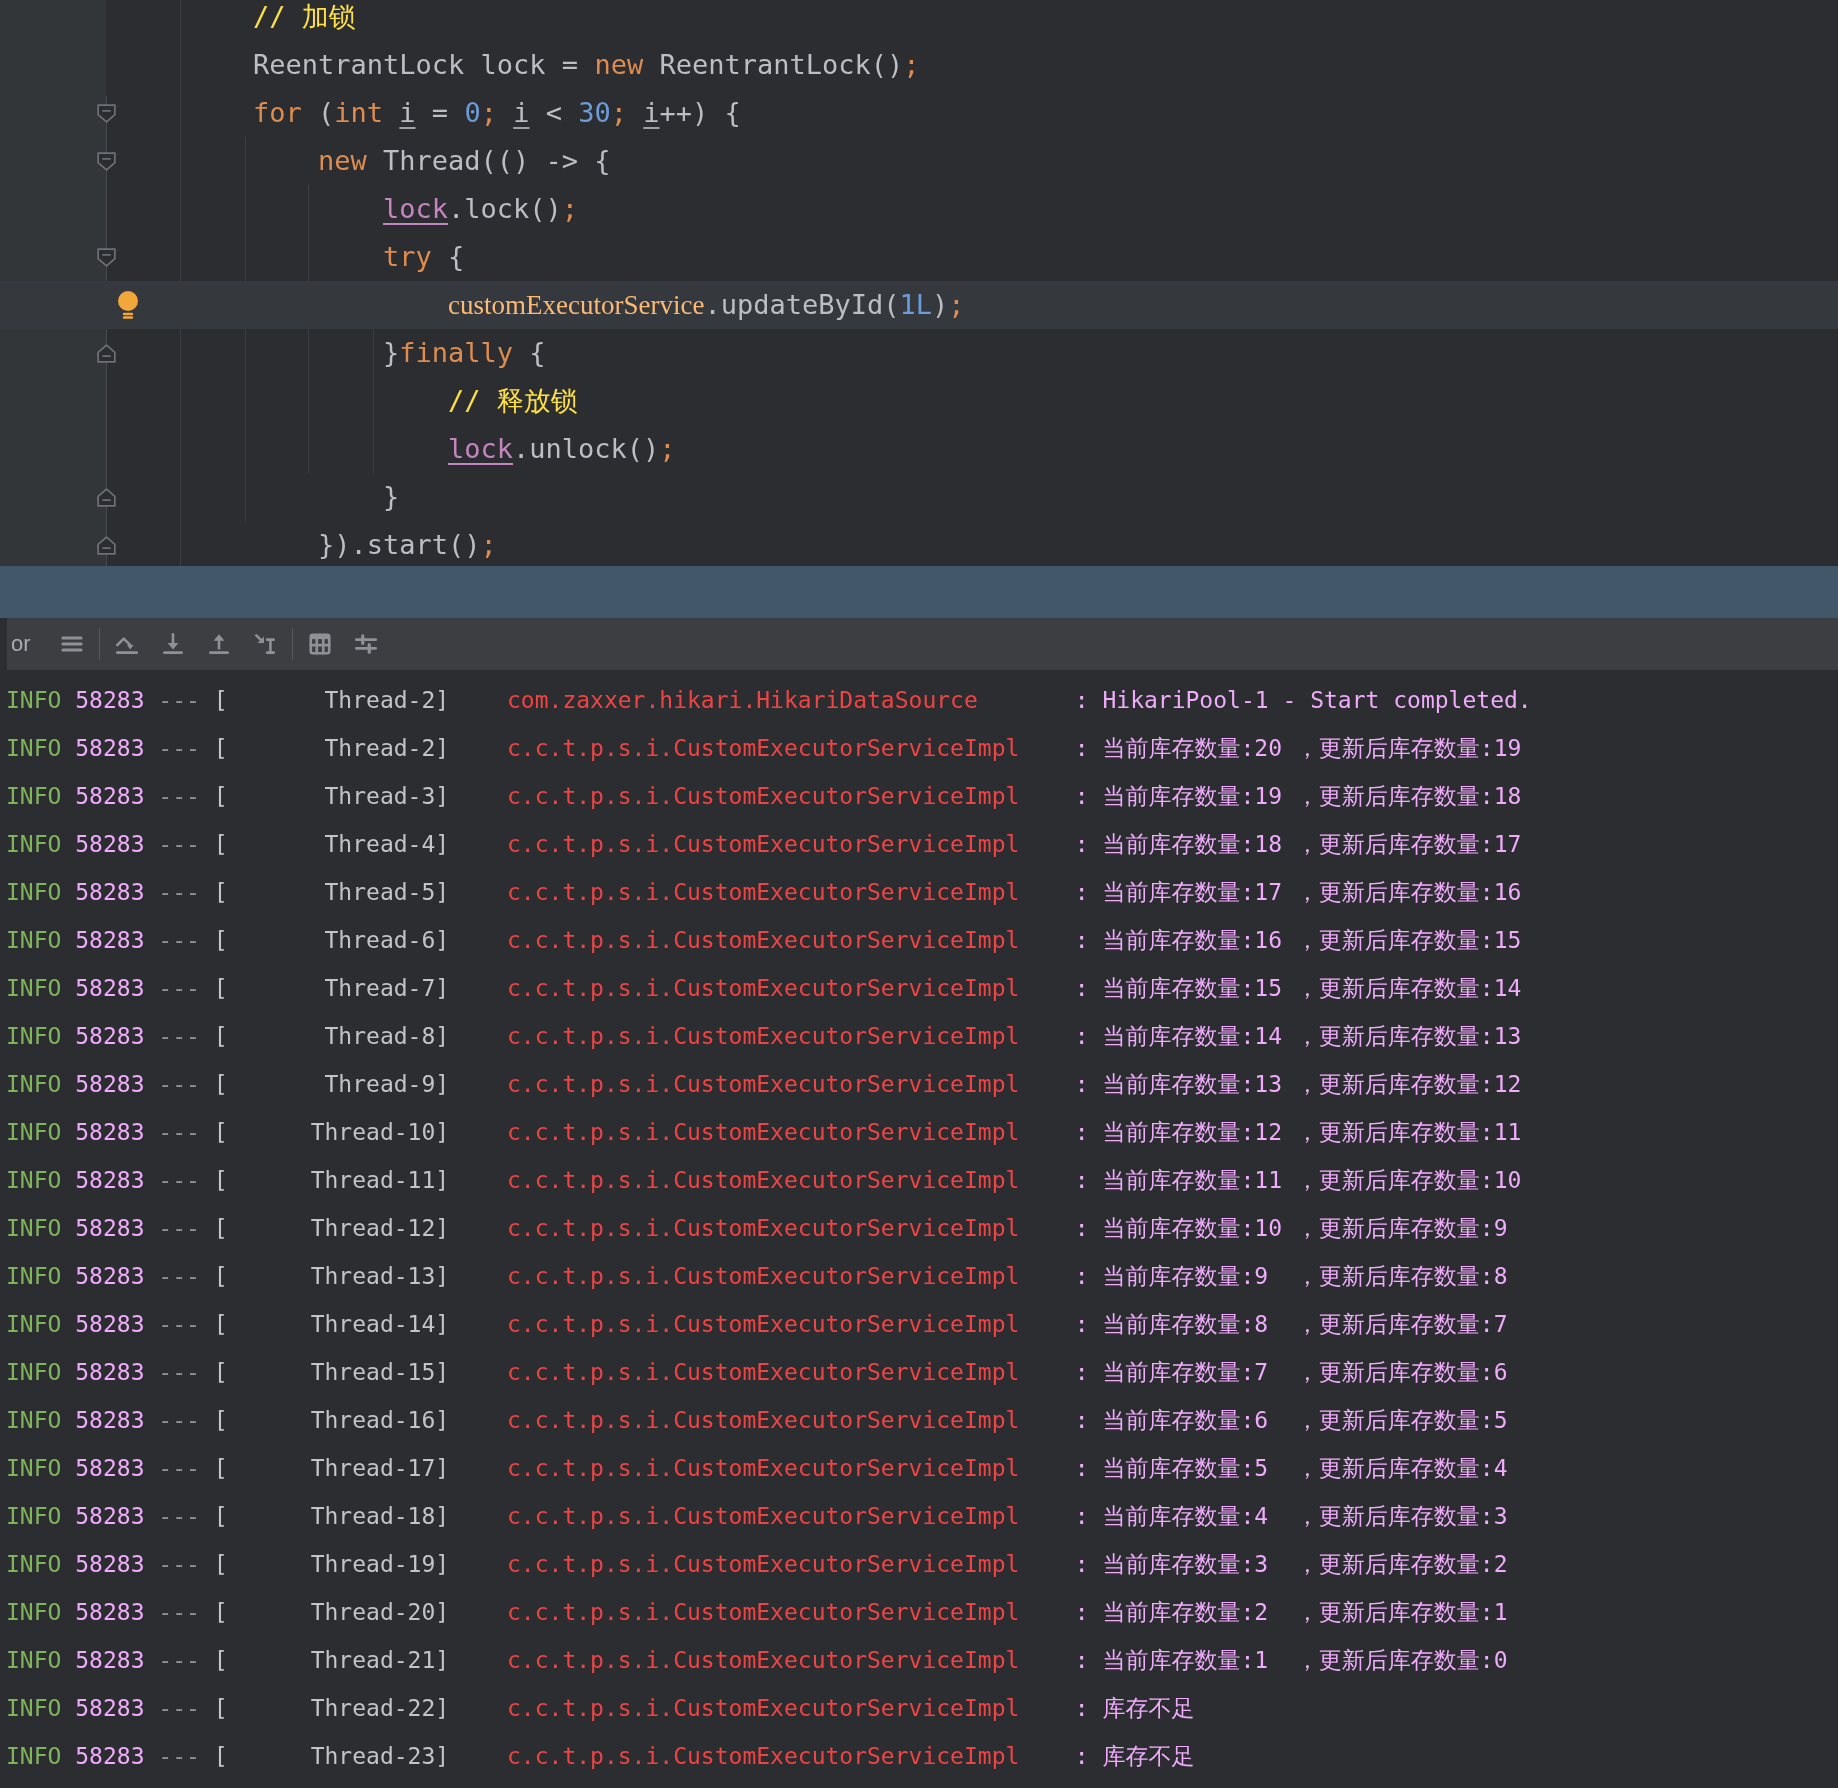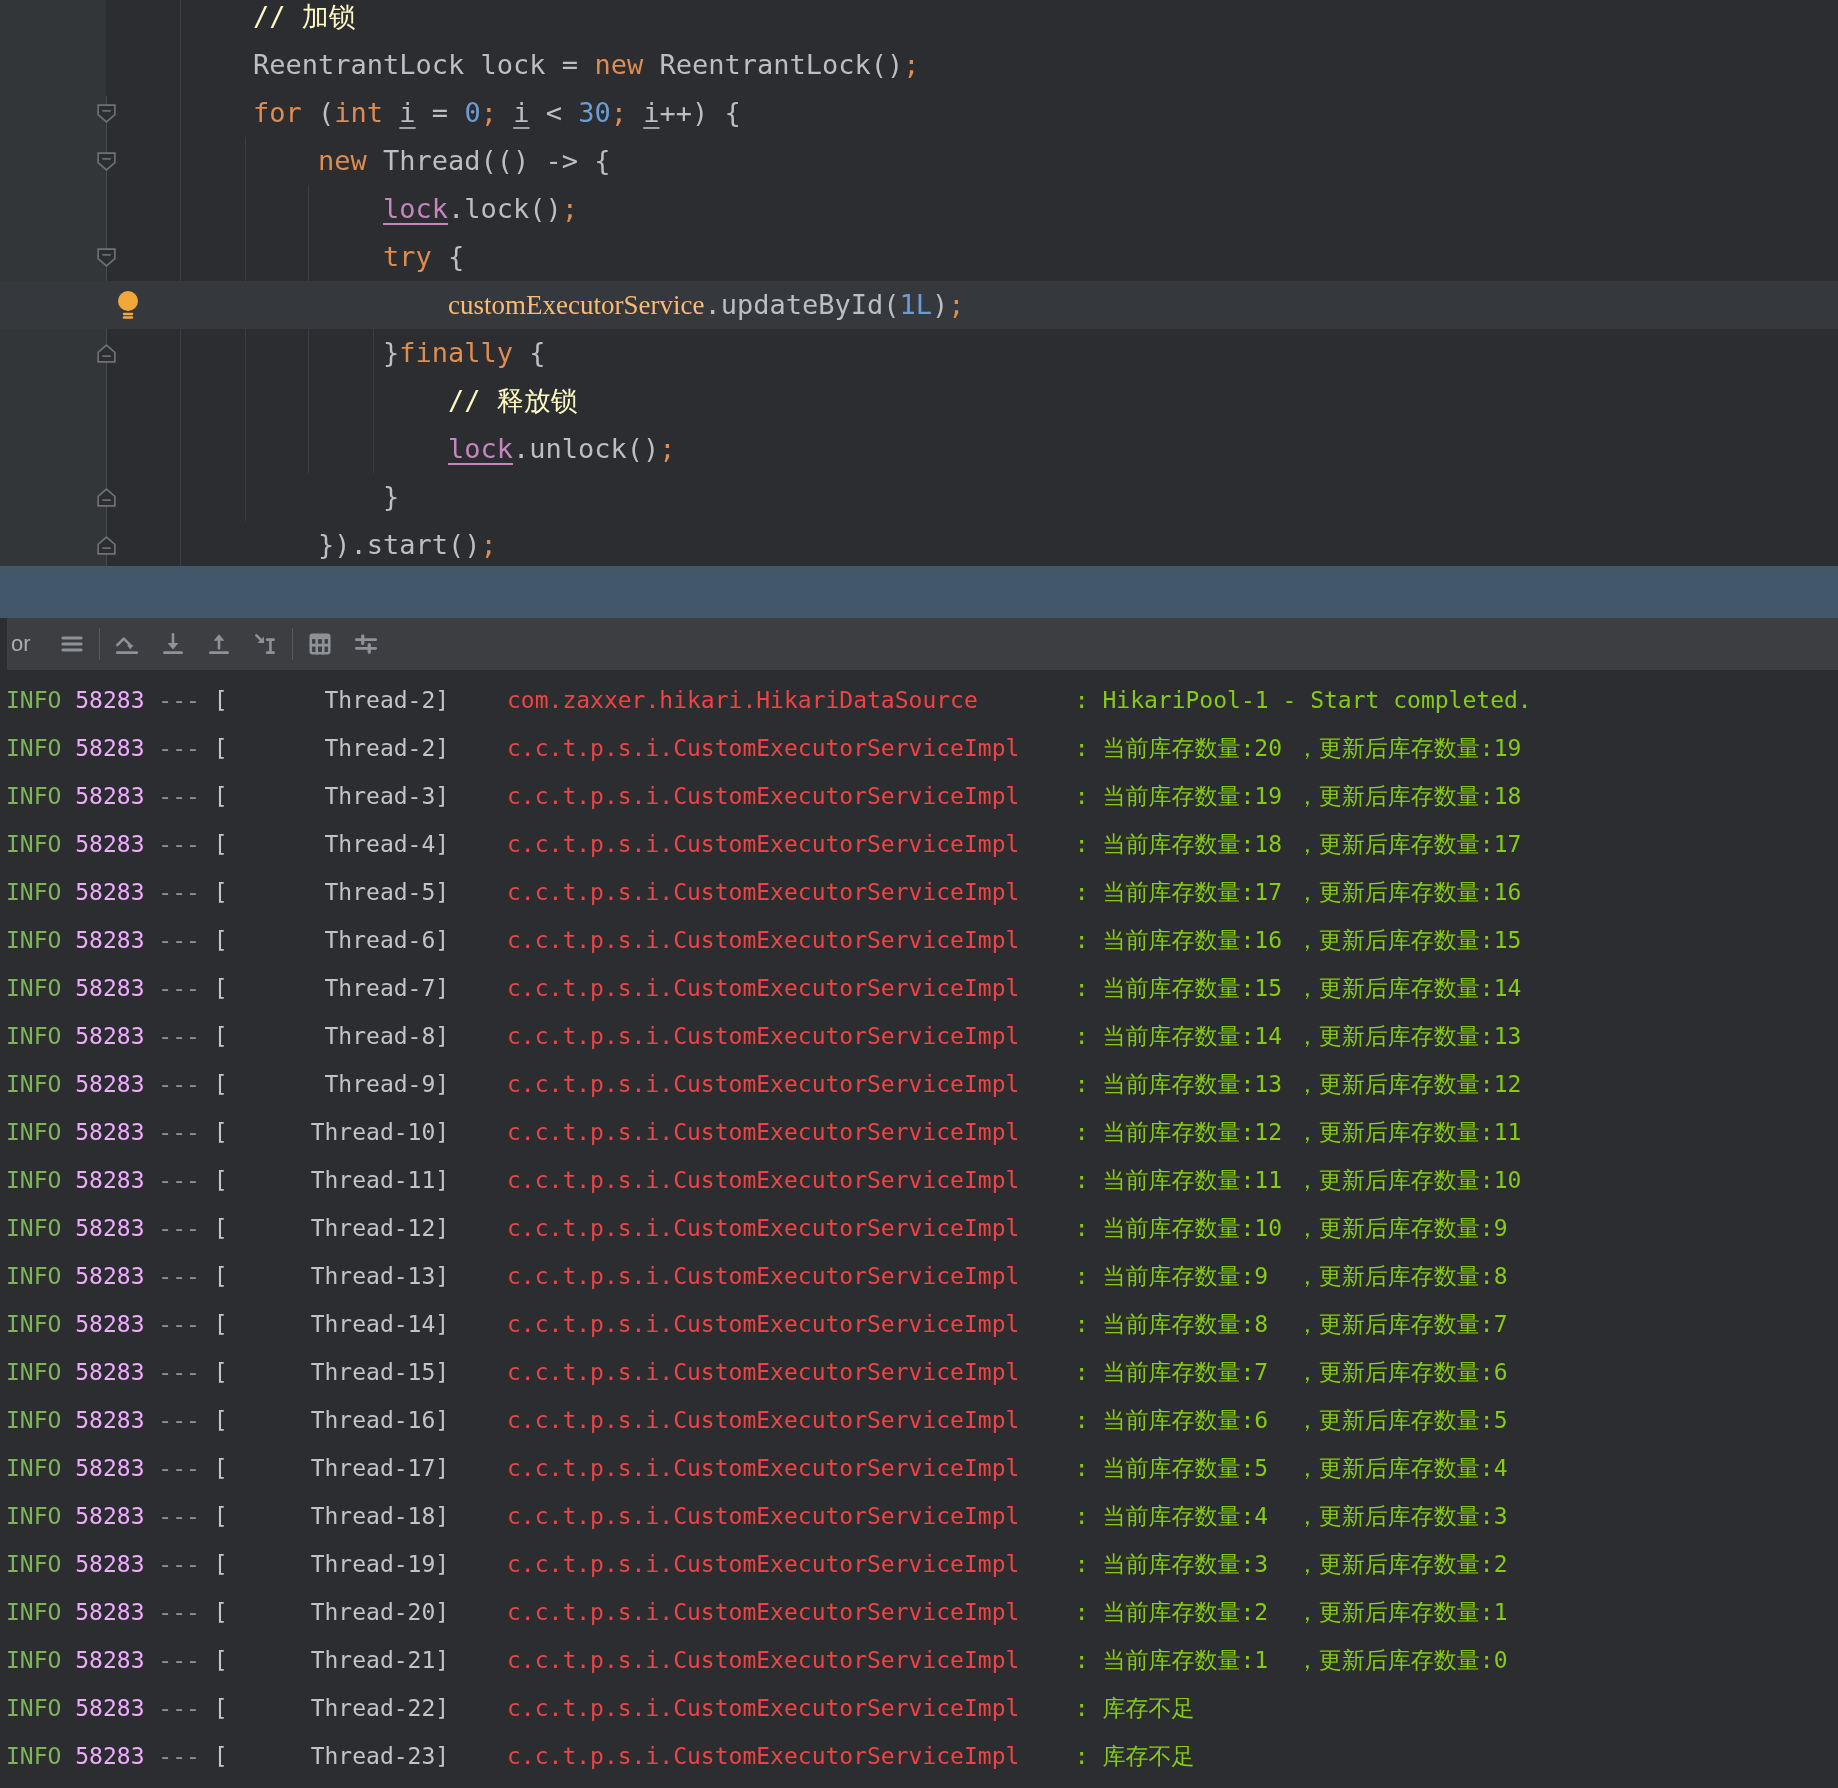--- a/index.html
+++ b/index.html
@@ -14,21 +14,21 @@
   .vline{position:absolute;width:1px;background:#3B3E42;}
   .fold-line{position:absolute;left:106px;top:96px;width:1px;height:470px;background:#47494D;}
   .code-line{
     position:absolute;left:0;width:1838px;height:48px;line-height:48px;
     white-space:pre;font-size:27px;
   }
   .code-line.hl{background:#35383C;}
   .tok{white-space:pre;}
   .c-pl{color:#BCBEC4;}
   .c-kw{color:#DE8C4F;}
-  .c-cmt{color:#fef9c3;}
+  .c-cmt{color:#fde047;}
   .c-num{color:#6C9CD8;}
   .c-vu{color:#BCBEC4;text-decoration:underline;text-underline-offset:5px;text-decoration-thickness:2px;text-decoration-color:#9DA0A4;}
   .c-lock{color:#C586C0;text-decoration:underline;text-underline-offset:5px;text-decoration-thickness:2px;}
   .c-field{color:#fdba74;font-family:Liberation Serif, serif;}
   .fold-marker{position:absolute;left:95px;width:23px;height:23px;}
   .bulb{position:absolute;left:114px;width:28px;height:32px;}
   
   #divider{position:absolute;left:0;top:566px;width:1838px;height:52px;background:#43576B;}
   
   #console-toolbar{
@@ -41,21 +41,21 @@
   .tb-btn svg{stroke:#8E9196;fill:none;stroke-width:2.4;stroke-linecap:round;stroke-linejoin:round;}
   .tb-btn svg .f{fill:#8E9196;stroke:none;}
   
   #console{position:absolute;left:0;top:670px;width:1838px;height:1118px;background:#2B2D30;overflow:hidden;padding-top:6px;box-sizing:border-box;}
   .console-row{height:48px;line-height:48px;white-space:pre;font-size:23px;padding-left:6px;}
   .lv{color:#7EB45A;text-align:right;}
   .pid{color:#f0abfc;}
   .dim{color:#8E9194;}
   .thr{color:#C2C4C8;}
   .lg{color:#ef4444;margin-left:44px;}
-  .msg{color:#84cc16;}
+  .msg{color:#f0abfc;}
 </style>
 </head>
 <body>
 
 <div id="editor">
   <div class="gutter-strip"></div>
   <div class="vline" style="left:180px;top:0;height:566px;"></div>
   <div class="vline" style="left:245px;top:137px;height:384px;"></div>
   <div class="vline" style="left:308px;top:185px;height:288px;"></div>
   <div class="vline" style="left:373px;top:281px;height:192px;"></div>

